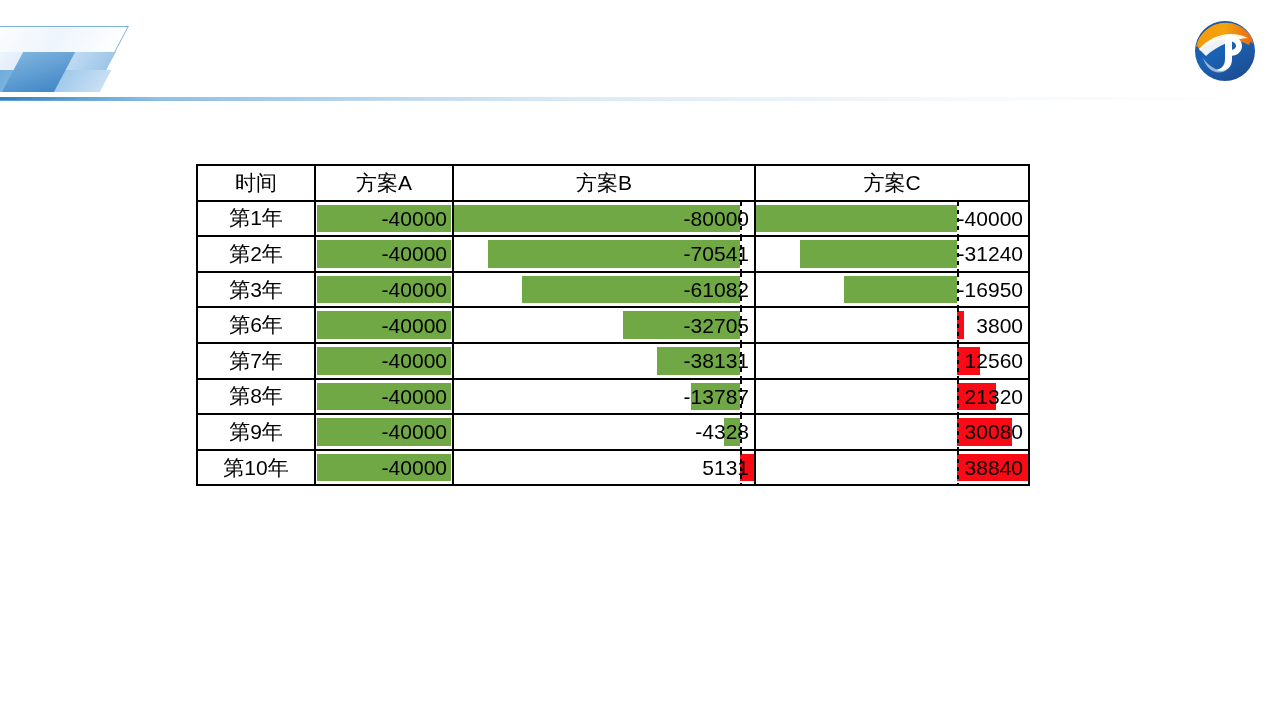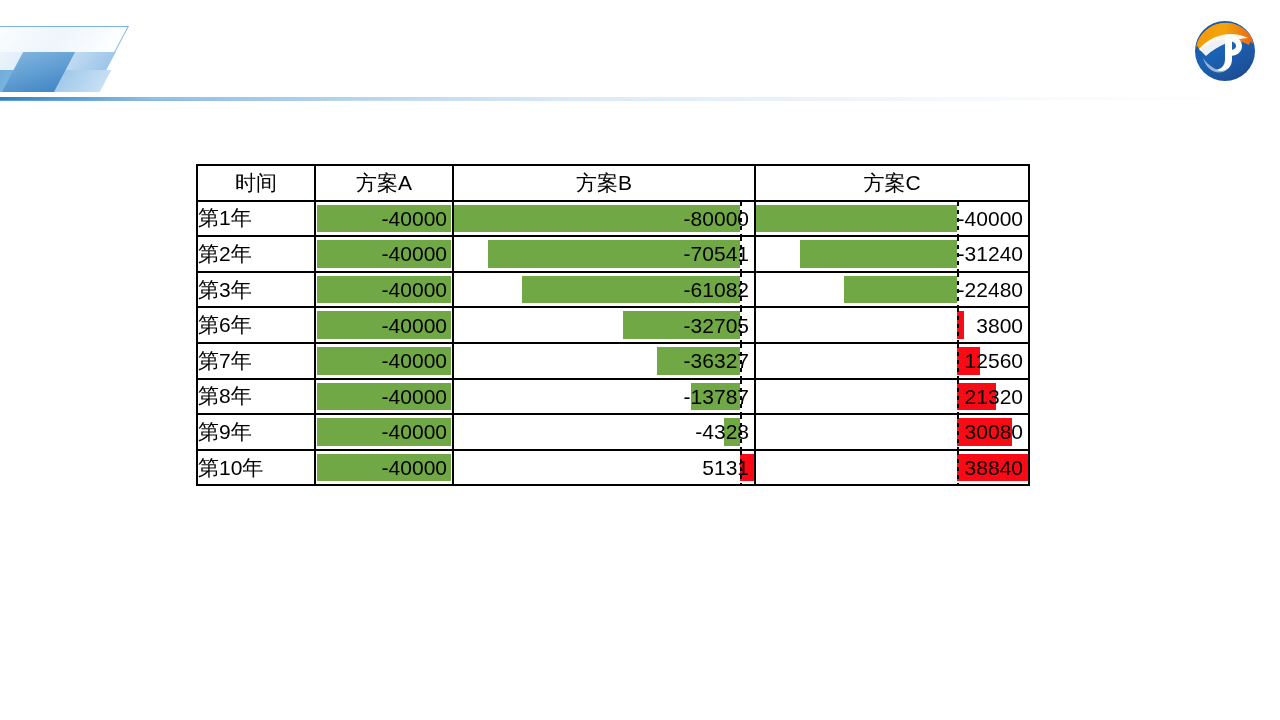--- a/index.html
+++ b/index.html
@@ -115,21 +115,21 @@
   col.c-time  { width: 118px; }
   col.c-a     { width: 138px; }
   col.c-b     { width: 302px; }
   col.c-c     { width: 274px; }
 
   th {
     text-align: center;
     font-size: 21px;
   }
   td.time-cell {
-    text-align: left;
+    text-align: center;
     white-space: nowrap;
   }
 
   
   .bar-cell { overflow: hidden; }
   .bar {
     position: absolute;
     top: 3px; bottom: 3px;
     z-index: 0;
   }
@@ -262,21 +262,21 @@
             <span class="cellval">-40000</span>
           </td>
           <td class="bar-cell">
             <div class="bar neg" style="left: 22.5361%; width: 72.7639%;"></div>
             <div class="axis" style="left: 95.3%;"></div>
             <span class="cellval">-61082</span>
           </td>
           <td class="bar-cell">
             <div class="bar neg" style="left: 32.3244%; width: 41.4756%;"></div>
             <div class="axis" style="left: 73.8%;"></div>
-            <span class="cellval">-22480</span>
+            <span class="cellval">-16950</span>
           </td>
         </tr>
         <tr>
           <td class="time-cell">第6年</td>
           <td class="bar-cell">
             <div class="bar neg" style="left: 1%; width: 98%;"></div>
             <span class="cellval">-40000</span>
           </td>
           <td class="bar-cell">
             <div class="bar neg" style="left: 56.3402%; width: 38.9598%;"></div>
@@ -291,21 +291,21 @@
         </tr>
         <tr>
           <td class="time-cell">第7年</td>
           <td class="bar-cell">
             <div class="bar neg" style="left: 1%; width: 98%;"></div>
             <span class="cellval">-40000</span>
           </td>
           <td class="bar-cell">
             <div class="bar neg" style="left: 67.6082%; width: 27.6918%;"></div>
             <div class="axis" style="left: 95.3%;"></div>
-            <span class="cellval">-36327</span>
+            <span class="cellval">-38131</span>
           </td>
           <td class="bar-cell">
             <div class="bar pos" style="left: 73.8%; width: 8.4725%;"></div>
             <div class="axis" style="left: 73.8%;"></div>
             <span class="cellval">12560</span>
           </td>
         </tr>
         <tr>
           <td class="time-cell">第8年</td>
           <td class="bar-cell">

